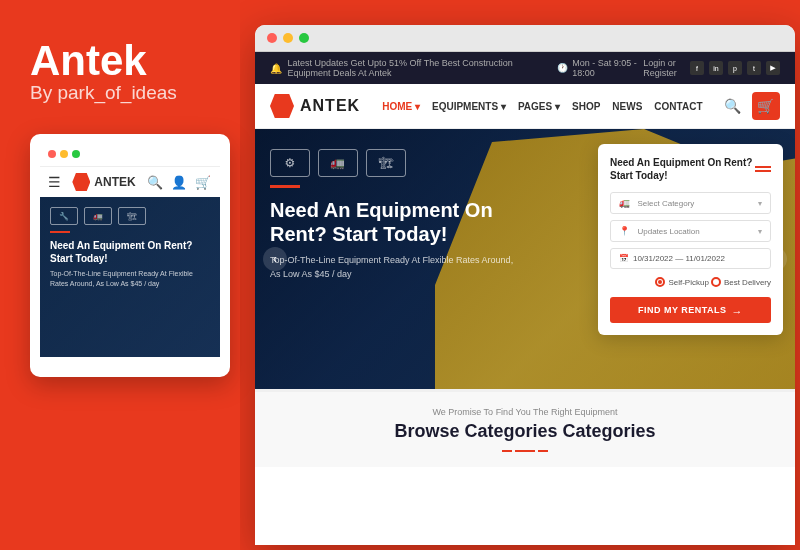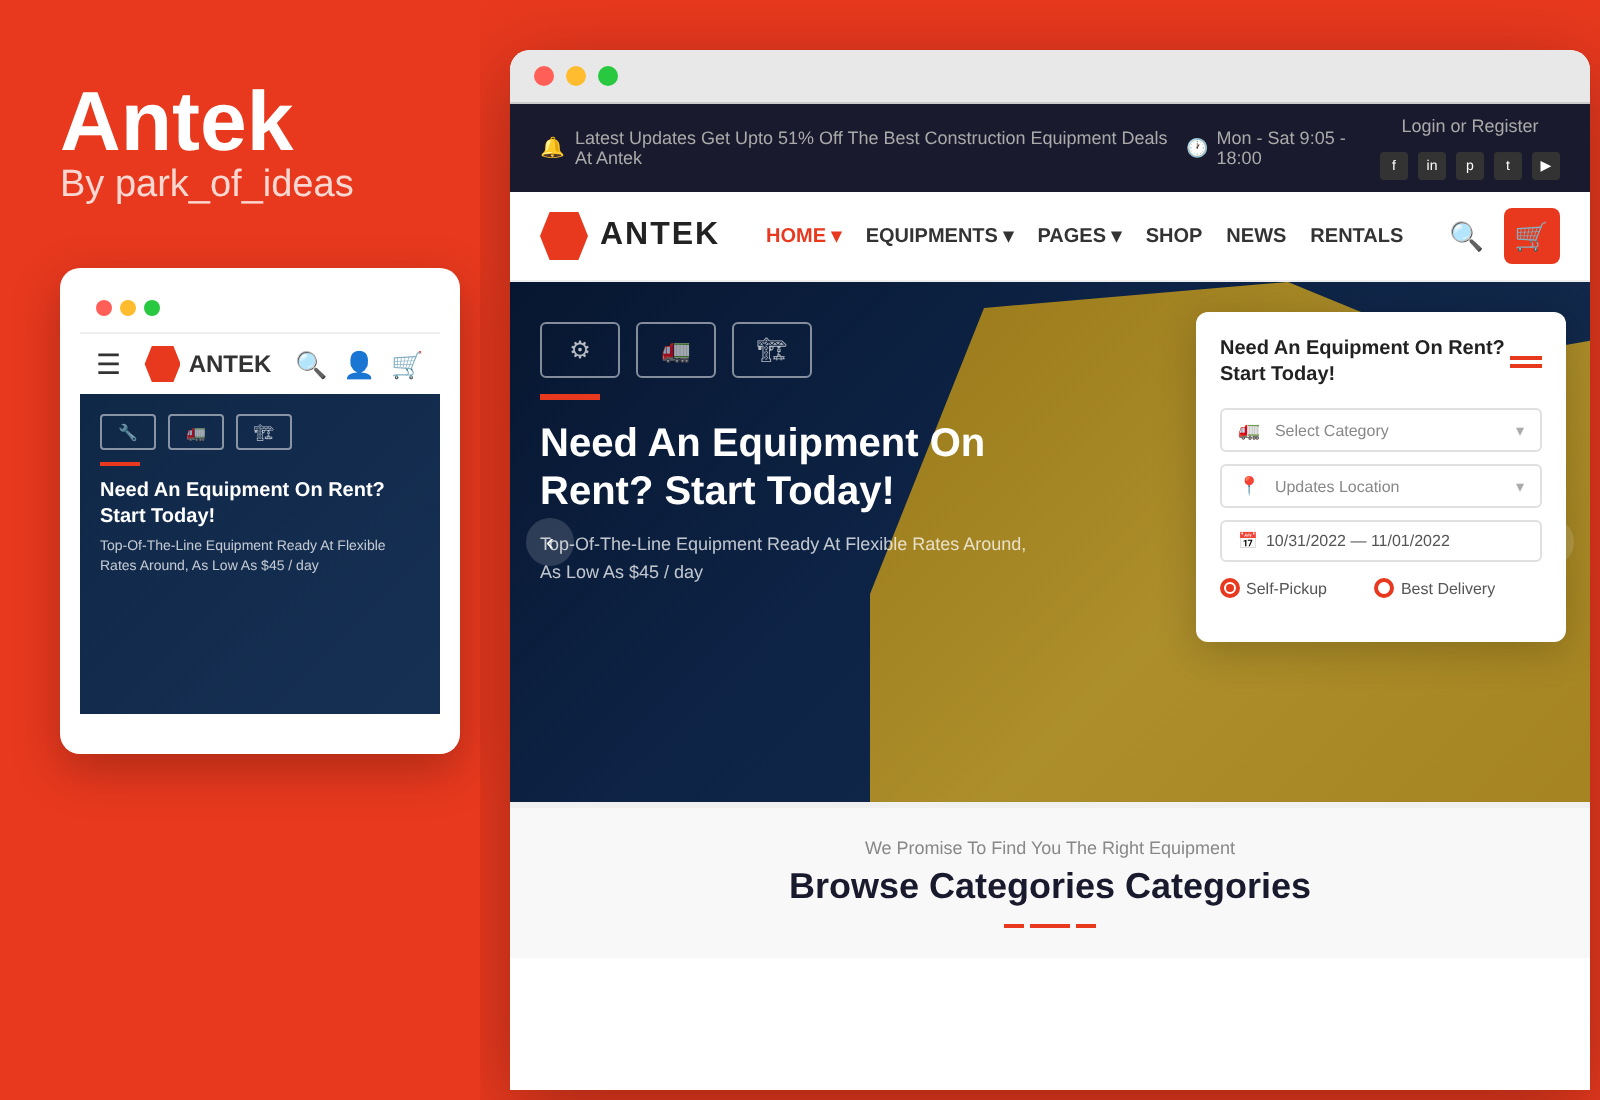--- a/index.html
+++ b/index.html
@@ -141,21 +141,21 @@
     
     .top-info-bar {
       background: #1a1a2e;
       padding: 6px 15px;
       display: flex; align-items: center; justify-content: space-between;
       font-size: 9px;
     }
     .info-left { display: flex; align-items: center; gap: 5px; color: #aaa; }
     .info-icon { color: #e8391e; font-size: 10px; }
     .info-middle { color: #aaa; display: flex; align-items: center; gap: 4px; }
-    .info-right { display: flex; align-items: center; gap: 8px; color: #aaa; flex-direction: column; }
+    .info-right { display: flex; align-items: center; gap: 8px; color: #aaa; }
     .social-icons { display: flex; gap: 5px; }
     .social-icon { width: 14px; height: 14px; border-radius: 2px; background: #333; display: flex; align-items: center; justify-content: center; font-size: 7px; color: #fff; }
 
     
     .main-nav {
       background: #fff;
       padding: 8px 15px;
       display: flex; align-items: center; justify-content: space-between;
       border-bottom: 1px solid #eee;
     }
@@ -264,21 +264,21 @@
     .field-arrow { font-size: 8px; color: #aaa; }
     .rental-date {
       border: 1px solid #e0e0e0;
       border-radius: 3px;
       padding: 5px 8px;
       font-size: 8px; color: #555;
       margin-bottom: 8px;
       display: flex; align-items: center; gap: 4px;
     }
     .rental-radio-group {
-      display: flex; gap: 24px; margin-bottom: 10px;
+      display: flex; gap: 2px; margin-bottom: 10px; justify-content: flex-end;
     }
     .rental-radio {
       display: flex; align-items: center; gap: 3px; font-size: 8px; color: #555; cursor: pointer;
     }
     .radio-dot {
       width: 10px; height: 10px; border-radius: 50%;
       border: 2px solid #e8391e; position: relative;
     }
     .radio-dot.filled::after {
       content: '';
@@ -409,21 +409,21 @@
     <div class="nav-logo">
       <div class="nav-logo-icon"></div>
       <span class="nav-logo-text">ANTEK</span>
     </div>
     <div class="nav-links">
       <a class="nav-link active">HOME ▾</a>
       <a class="nav-link">EQUIPMENTS ▾</a>
       <a class="nav-link">PAGES ▾</a>
       <a class="nav-link">SHOP</a>
       <a class="nav-link">NEWS</a>
-      <a class="nav-link">RENTALS</a>
+      <a class="nav-link">CONTACT</a>
     </div>
     <div class="nav-icons-right">
       <span style="cursor:pointer;">🔍</span>
       <div class="cart-icon-wrap">🛒</div>
     </div>
   </div>
 
   <div class="hero-section">
     <div class="hero-bg-excavator"></div>
 
@@ -472,20 +472,24 @@
       <div class="rental-radio-group">
         <div class="rental-radio">
           <div class="radio-dot filled"></div>
           <span>Self-Pickup</span>
         </div>
         <div class="rental-radio">
           <div class="radio-dot"></div>
           <span>Best Delivery</span>
         </div>
       </div>
+      <div class="rental-btn">
+        <span>FIND MY RENTALS</span>
+        <span class="btn-arrow">→</span>
+      </div>
     </div>
   </div>
 
   <div class="bottom-section">
     <div class="bottom-tagline">We Promise To Find You The Right Equipment</div>
     <div class="bottom-title">Browse Categories Categories</div>
     <div class="bottom-red-lines">
       <div class="bottom-line short"></div>
       <div class="bottom-line"></div>
       <div class="bottom-line short"></div>

